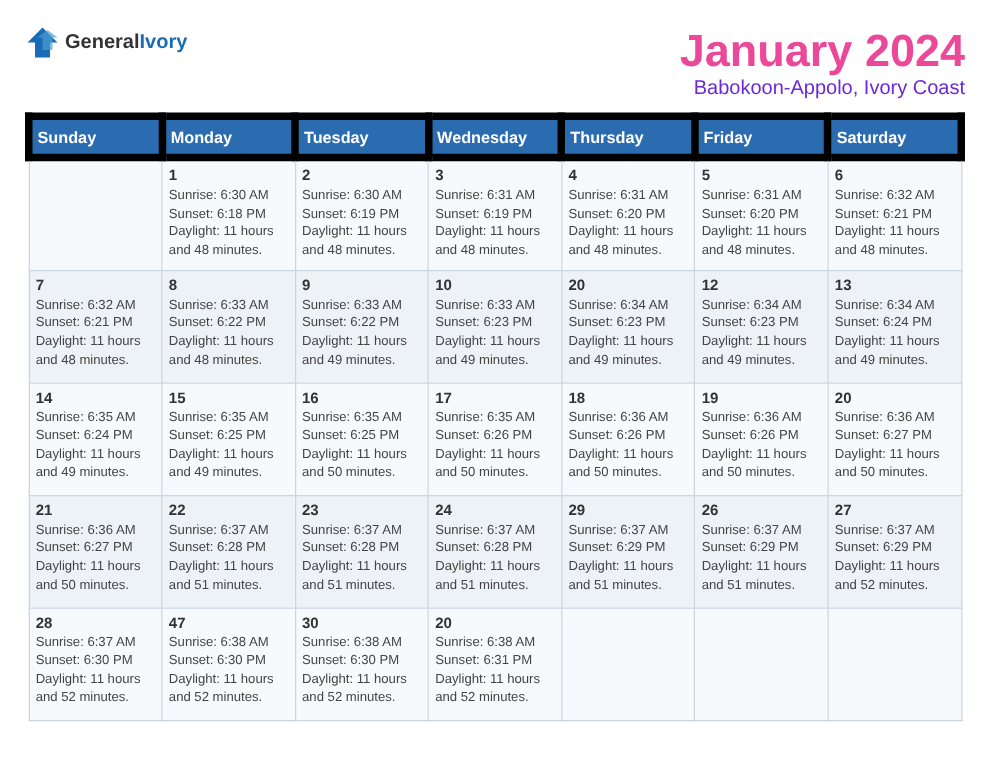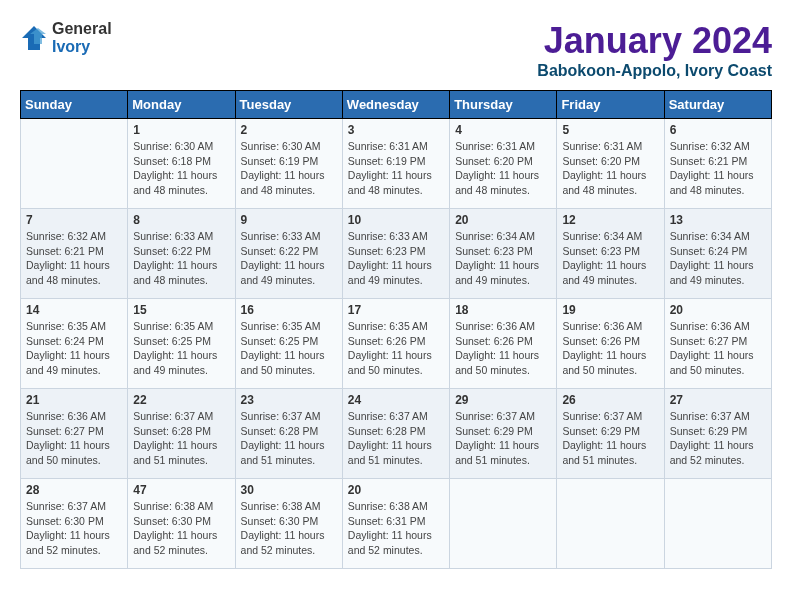--- a/index.html
+++ b/index.html
@@ -24,40 +24,39 @@
     .logo-icon {
       width: 28px;
       height: 28px;
     }
     .title-area {
       text-align: right;
     }
     .main-title {
       font-size: 36px;
       font-weight: bold;
-      color: #4c1d95;
+      color: #ec4899;
     }
     .subtitle {
       font-size: 16px;
-      color: #0c4a6e;
-      font-weight: bold;
+      color: #6d28d9;
     }
     table {
       width: 100%;
       border-collapse: collapse;
       table-layout: fixed;
     }
     thead tr th {
       background-color: #2b6cb0;
       color: white;
       padding: 6px 4px;
       font-size: 13px;
       font-weight: bold;
       text-align: left;
-      border: 1px solid #000000;
+      border: 6px solid #000000;
     }
     tbody tr td {
       border: 1px solid #cbd5e0;
       vertical-align: top;
       padding: 4px 5px;
       font-size: 10.5px;
       color: #333;
       min-height: 80px;
       height: 90px;
     }
@@ -80,21 +79,21 @@
 </head>
 <body>
 
 <div class="header-area">
   <div class="logo">
     <svg class="logo-icon" viewBox="0 0 28 28" xmlns="http://www.w3.org/2000/svg">
       <polygon points="14,2 26,14 20,14 20,26 8,26 8,14 2,14" fill="#1a6bb5"></polygon>
       <polygon points="18,4 26,10 22,10 22,20 14,20 14,10 10,10" fill="#4a9fd4" opacity="0.7"></polygon>
     </svg>
     <div>
-      <div style="display:flex; flex-direction:column; line-height:1.1;">
+      <div style="display:flex; flex-direction:row; line-height:1.1;">
         <span style="font-size:16px; font-weight:bold; color:#333;">General</span>
         <span style="font-size:16px; font-weight:bold; color:#1a6bb5;">Ivory</span>
       </div>
     </div>
   </div>
   <div class="title-area">
     <div class="main-title">January 2024</div>
     <div class="subtitle">Babokoon-Appolo, Ivory Coast</div>
   </div>
 </div>

